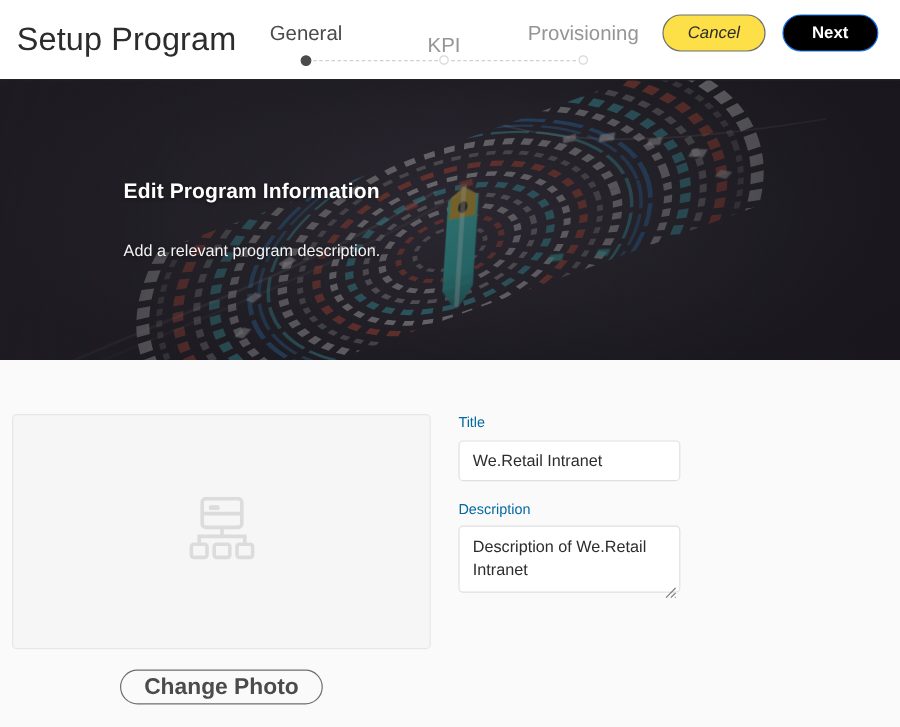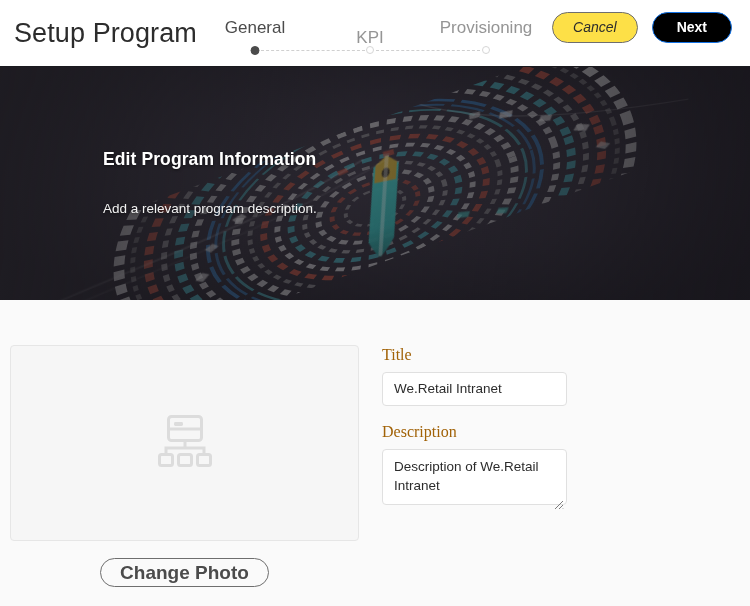--- a/index.html
+++ b/index.html
@@ -209,25 +209,24 @@
     font-family: "Liberation Sans", sans-serif;
   }
 
   .right-col {
     padding-left: 12px;
     padding-top: 0;
   }
   .field { margin-bottom: 16px; }
   .field-label {
     display: block;
-    font-size: 16px;
-    color: #a16207;
+    font-size: 12px;
+    color: #0369a1;
     margin-bottom: 6px;
     line-height: 1.3;
-    font-family: Liberation Serif, serif;
   }
   .text-input {
     width: 185px;
     height: 32px;
     border: 1px solid #e0e0e0;
     border-radius: 4px;
     background: #ffffff;
     font-family: "Liberation Sans", sans-serif;
     font-size: 13.5px;
     color: #2c2c2c;

